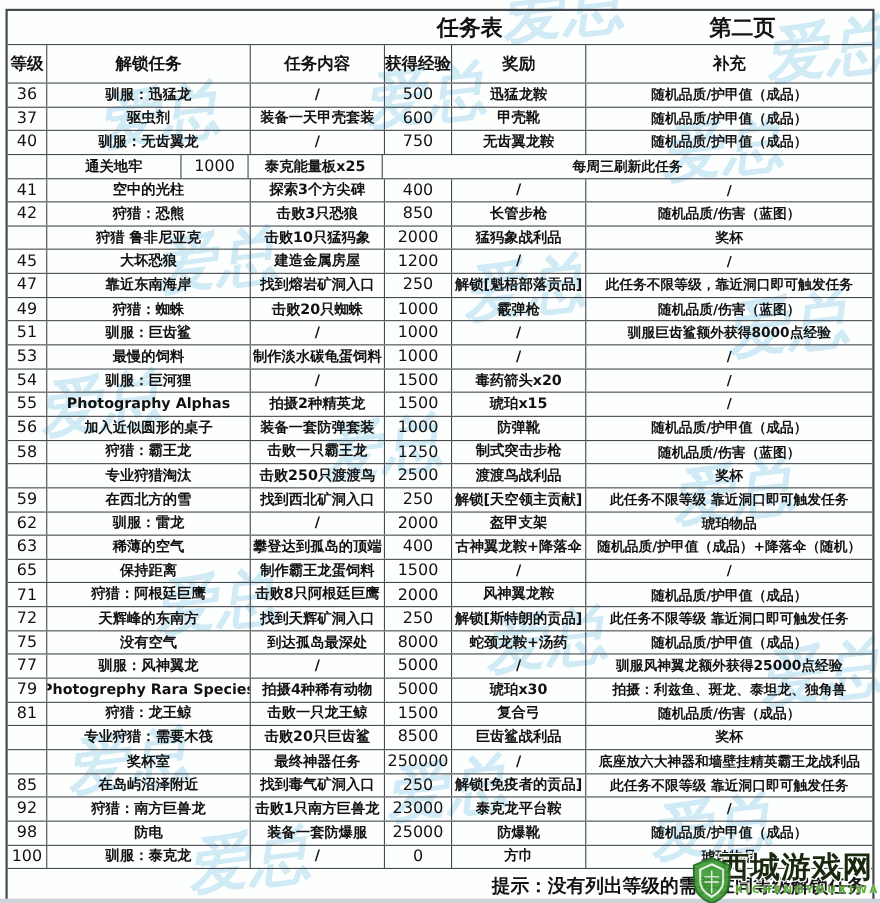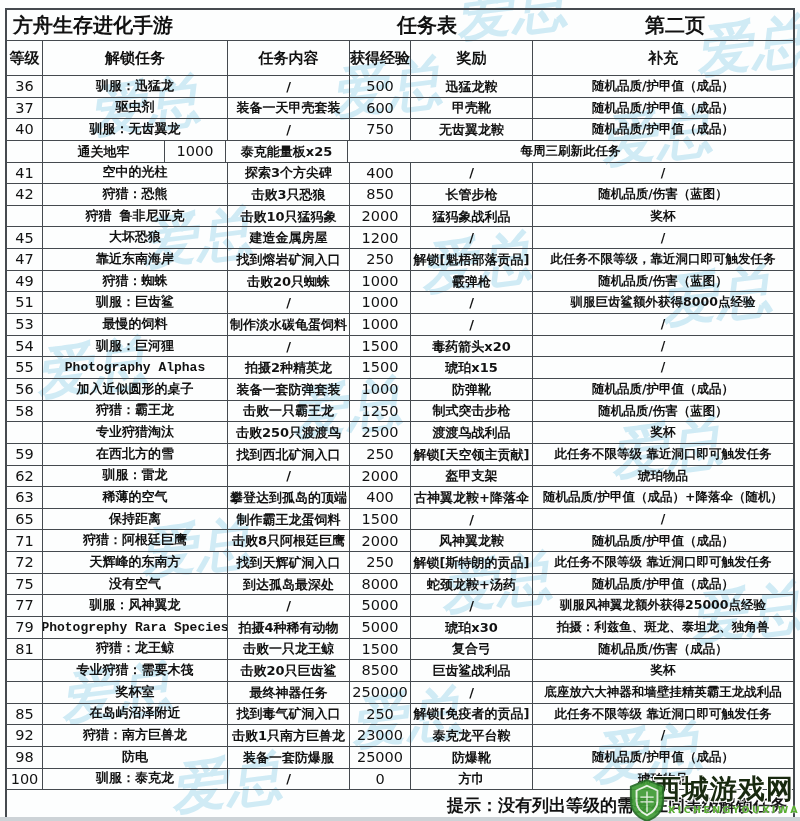--- a/index.html
+++ b/index.html
@@ -49,21 +49,21 @@
   }
   .tbody{height:714px;display:flex;flex-direction:column;}
   .tr{flex:1;display:flex;border-top:1px solid var(--bc);min-height:0;}
   .td{
     display:flex;align-items:center;justify-content:center;
     font-size:13px;font-weight:700;box-sizing:border-box;
     white-space:nowrap;overflow:hidden;line-height:1;
   }
   .th + .th, .td + .td{border-left:1px solid var(--bc);}
   .c0{width:35px;}
-  .c1{width:185px;font-family:Liberation Mono, monospace;}
+  .c1{width:185px;}
   .c2{width:122px;}
   .c3{width:61px;}
   .c4{width:122px;}
   .c5{flex:1;min-width:0;}
   .td.c0,.td.c3{font-weight:400;font-size:14.5px;}
   .td.c5{font-size:12.5px;}
 
   .tfoot{
     height:32px;border-top:1px solid var(--bc);
     display:flex;align-items:center;justify-content:flex-end;
@@ -113,21 +113,20 @@
       <span class="bg-wm" style="left: 690px; top: 585px;">爱总</span>
       <span class="bg-wm" style="left: 60px; top: 665px;">爱总</span>
       <span class="bg-wm" style="left: 350px; top: 690px;">爱总</span>
       <span class="bg-wm" style="left: 590px; top: 725px;">爱总</span>
       <span class="bg-wm" style="left: 170px; top: 755px;">爱总</span>
     </div>
 
   <div class="sheet">
 
     <div class="title-row">
-      <span class="t-left">方舟生存进化手游</span>
       <span class="t-center">任务表</span>
       <span class="t-right">第二页</span>
     </div>
 
     <div class="thead">
       <div class="th c0">等级</div>
       <div class="th c1">解锁任务</div>
       <div class="th c2">任务内容</div>
       <div class="th c3">获得经验</div>
       <div class="th c4">奖励</div>

